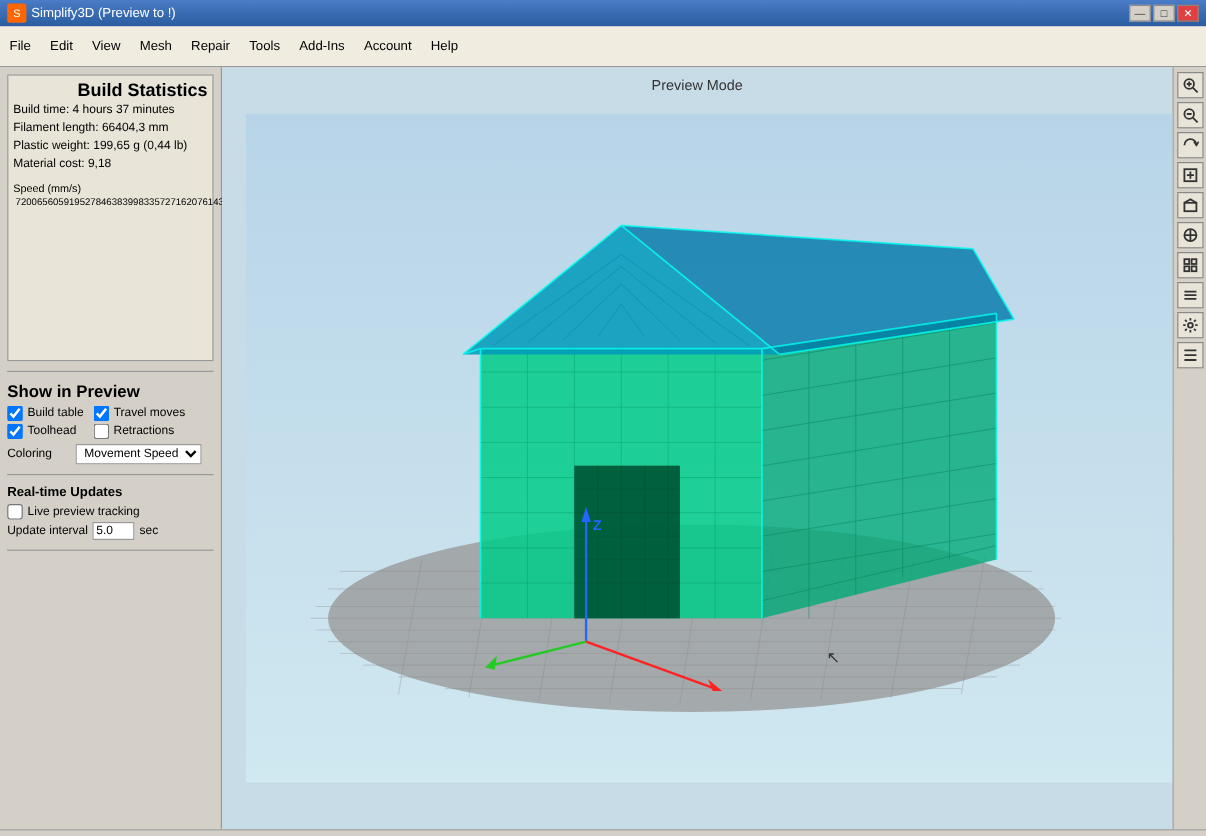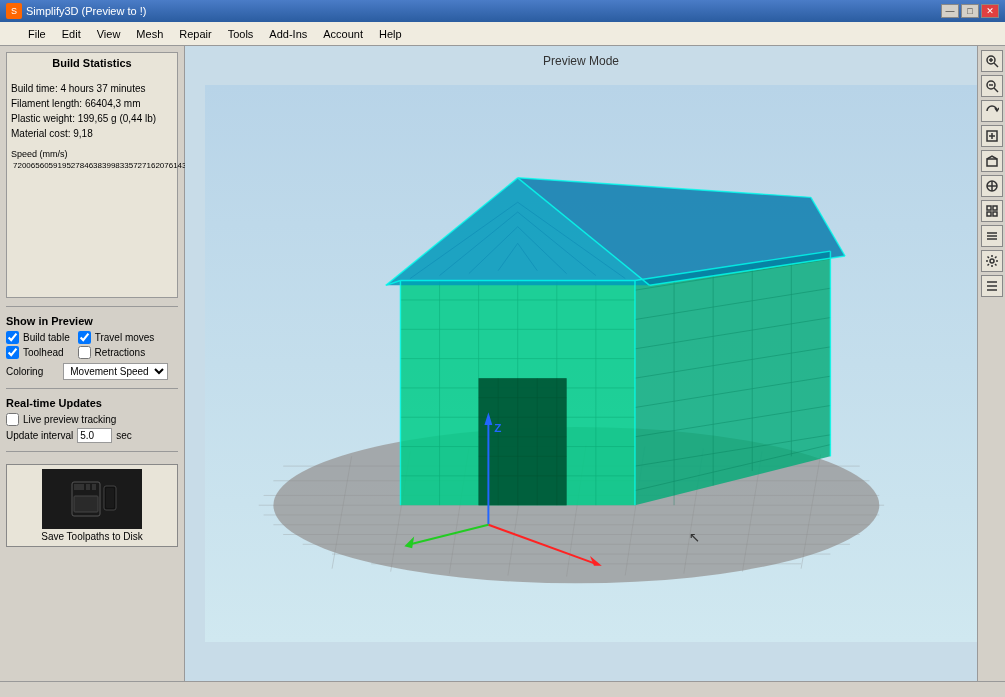--- a/index.html
+++ b/index.html
@@ -15,25 +15,25 @@
       font-size: 11px;
     }
     .title-bar-icon { width: 16px; height: 16px; margin-right: 4px; background: #ff6600; border-radius: 2px; font-size: 9px; display: flex; align-items: center; justify-content: center; color: white; }
     .title-bar-title { flex: 1; }
     .title-bar-buttons { display: flex; gap: 2px; }
     .tb-btn { width: 18px; height: 14px; background: #d4d0c8; border: 1px solid #888; font-size: 9px; display: flex; align-items: center; justify-content: center; cursor: pointer; color: #333; }
     .tb-btn.close { background: #e04040; color: white; }
 
     .menu-bar {
       background: #f0ece0;
-      height: 24px;
+      height: 34px;
       display: flex;
       align-items: center;
       border-bottom: 1px solid #999;
-      padding: 0 20px;
+      padding: 0 0;
     }
     .menu-item {
       padding: 2px 8px;
       cursor: pointer;
       font-size: 11px;
     }
 
     .main-area {
       display: flex;
       height: calc(697px - 22px - 20px - 20px);
@@ -50,30 +50,30 @@
     }
 
     .panel-section {
       background: #e8e4d8;
       border: 1px solid #999;
       padding: 4px;
     }
 
     .section-title {
       font-weight: bold;
-      font-size: 11px;
-      margin-bottom: 12px;
-      text-align: center;
+      font-size: 15px;
+      margin-bottom: 0;
+      text-align: right;
     }
 
     .stat-row { font-size: 10px; line-height: 1.5; }
 
     .divider { height: 1px; background: #999; margin: 4px 0; }
 
-    .show-in-preview-title { font-size: 11px; font-weight: bold; margin-bottom: 4px; }
+    .show-in-preview-title { font-size: 14px; font-weight: bold; margin-bottom: 4px; }
 
     .checkbox-row {
       display: flex;
       align-items: center;
       gap: 4px;
       font-size: 10px;
       margin-bottom: 2px;
     }
 
     .coloring-row {
@@ -284,34 +284,20 @@
       <div class="update-interval-row">
         <span>Update interval</span>
         <input type="text" class="small-input" value="5.0" style="">
         <span>sec</span>
       </div>
     </div>
 
     <div class="divider"></div>
 
 
-    <div class="action-btn">
-      <div class="sd-icon">
-        <svg width="80" height="50" viewBox="0 0 80 50">
-          <rect x="20" y="8" width="28" height="34" rx="2" fill="#1a1a1a" stroke="#555" stroke-width="1"></rect>
-          <rect x="22" y="10" width="10" height="6" fill="#333"></rect>
-          <rect x="34" y="10" width="4" height="6" fill="#333"></rect>
-          <rect x="40" y="10" width="4" height="6" fill="#333"></rect>
-          <rect x="22" y="22" width="24" height="16" rx="1" fill="#2a2a2a" stroke="#444" stroke-width="1"></rect>
-          <rect x="52" y="12" width="12" height="24" rx="2" fill="#111" stroke="#444" stroke-width="1"></rect>
-          <rect x="54" y="14" width="8" height="20" rx="1" fill="#1a1a1a"></rect>
-        </svg>
-      </div>
-      <div class="action-btn-label">Save Toolpaths to Disk</div>
-    </div>
 
   </div>
 
   <div class="viewport-area" style="position:relative;padding-left:20px;">
     <div class="preview-mode-label">Preview Mode</div>
 
     
     <svg width="100%" height="100%" viewBox="0 0 790 570" preserveAspectRatio="xMidYMid meet">
 
       <defs>

